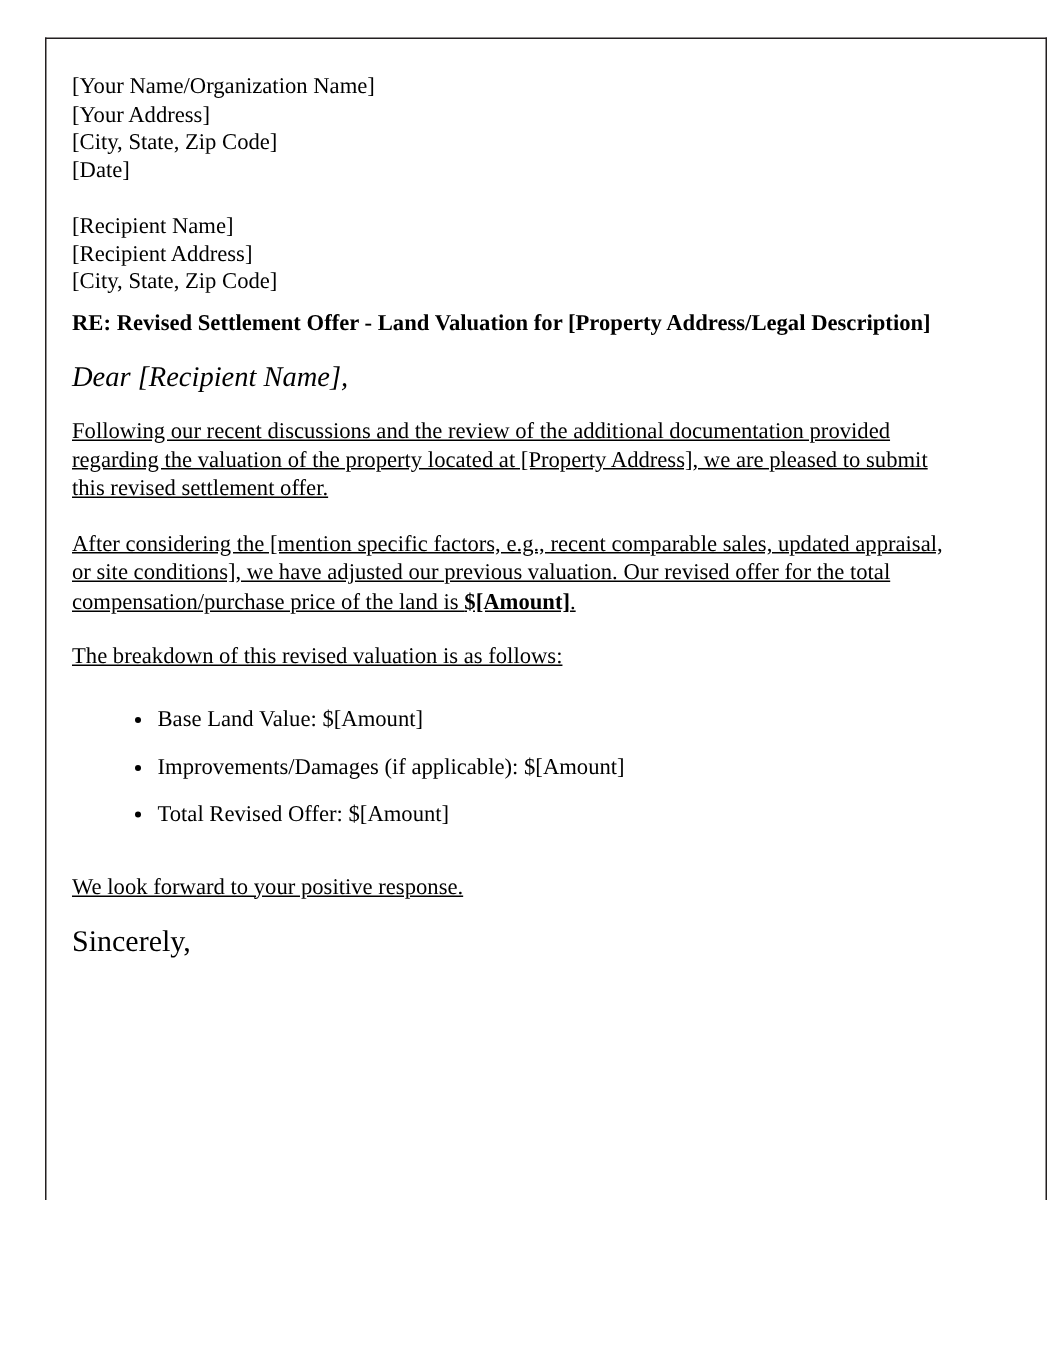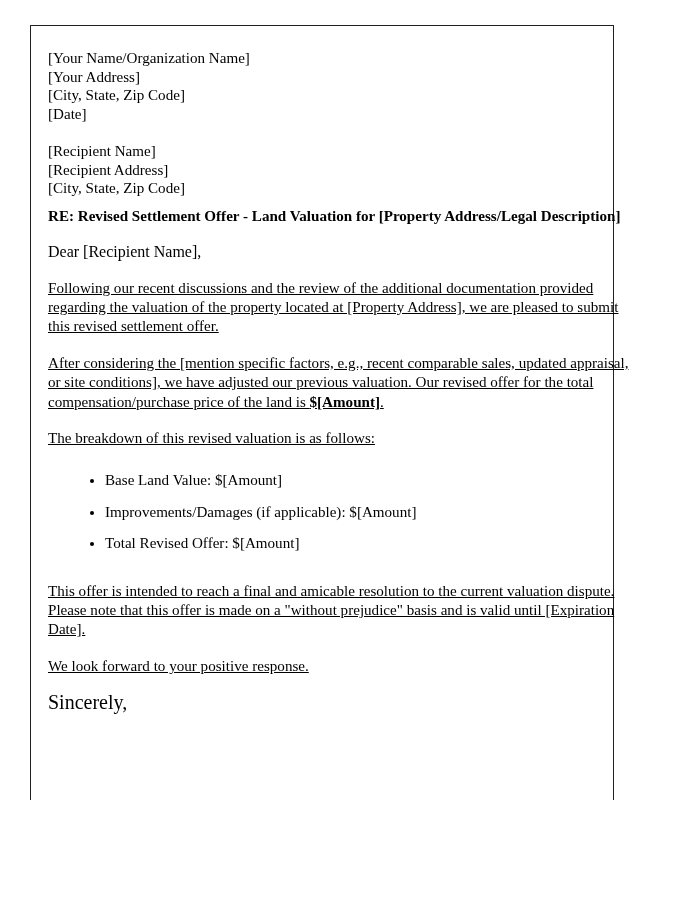--- a/index.html
+++ b/index.html
@@ -16,21 +16,21 @@
     font-family: "Liberation Serif", "DejaVu Serif", serif;
     color: #000000;
     overflow: hidden;
   }
 
   
   .page-frame {
     position: absolute;
     left: 30px;
     top: 25px;
-    width: 584px;
+    width: 668px;
     height: 775px;
     box-sizing: border-box;
     border-top: 1.4px solid #231f20;
     border-left: 1.4px solid #231f20;
     border-right: 1.4px solid #231f20;
     border-bottom: none;
     background: #ffffff;
   }
 
   .page-body {
@@ -56,24 +56,25 @@
 
   .re-line {
     font-weight: bold;
     font-size: 15.1px;
     line-height: 19.2px;
     margin: 0;
     padding-top: 9px;
   }
 
   .salutation {
-    font-size: 16px;
+    font-size: 19px;
     line-height: 18.6px;
     margin: 0;
     padding-top: 17px;
+    font-style: italic;
   }
 
   p.para {
     font-size: 15.1px;
     line-height: 19.4px;
     margin: 0;
     padding-top: 17px;
     text-decoration: underline;
   }
 
@@ -142,21 +143,20 @@
     <p class="para"><span>After considering the [mention specific factors, e.g., recent comparable sales, updated appraisal, or site conditions], we have adjusted our previous valuation. Our revised offer for the total compensation/purchase price of the land is </span><strong class="amount">$[Amount]</strong><span>.</span></p>
 
     <p class="para">The breakdown of this revised valuation is as follows:</p>
 
     <ul class="breakdown-list">
       <li>Base Land Value: $[Amount]</li>
       <li>Improvements/Damages (if applicable): $[Amount]</li>
       <li>Total Revised Offer: $[Amount]</li>
     </ul>
 
-    <p class="para tight-top">This offer is intended to reach a final and amicable resolution to the current valuation dispute. Please note that this offer is made on a "without prejudice" basis and is valid until [Expiration Date].</p>
 
 
     <p class="para">We look forward to your positive response.</p>
 
     <div class="closing-block">Sincerely,</div>
 
 
   </div>
 </div>
 

